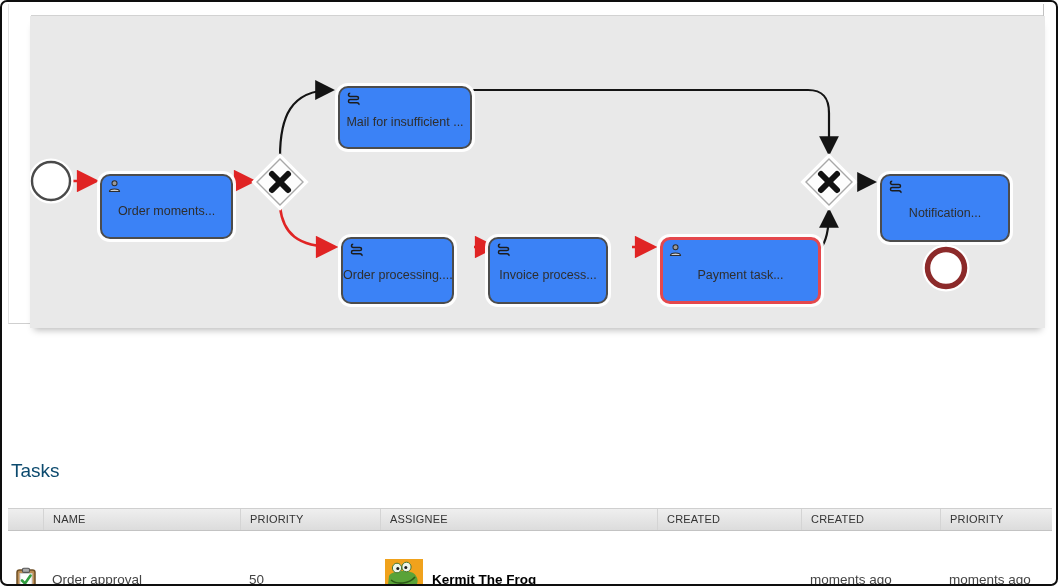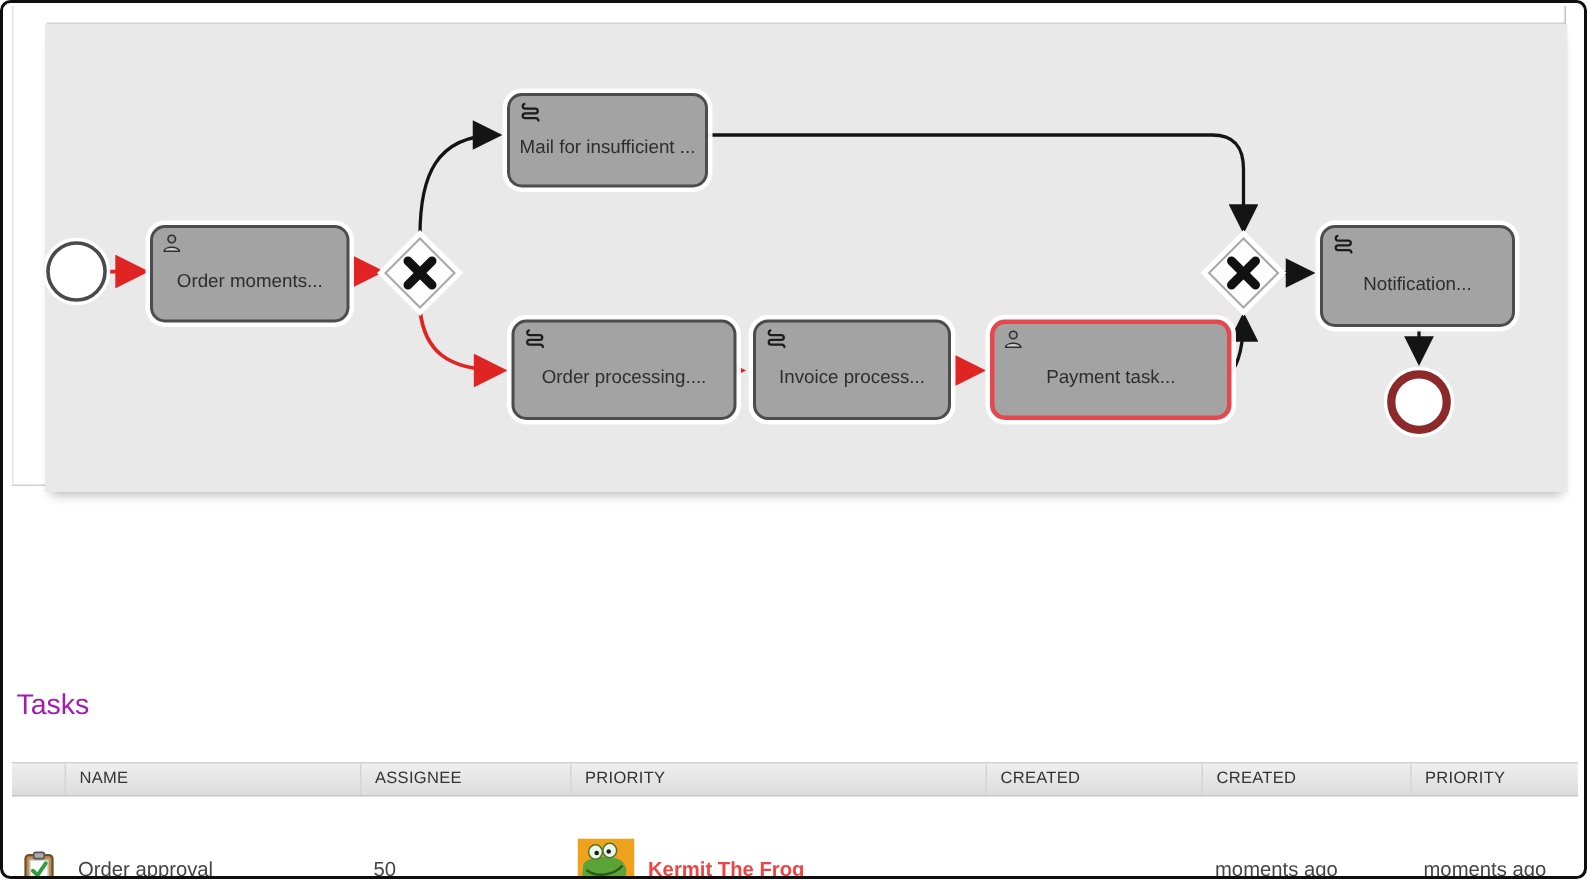--- a/index.html
+++ b/index.html
@@ -9,41 +9,41 @@
   
   .top-hairline{position:absolute;left:28px;top:13px;width:1014px;height:1px;background:#d2d2d2;}
   .top-tick{position:absolute;left:1041px;top:2px;width:1px;height:12px;background:#c2c2c2;}
   .left-gutter{position:absolute;left:6px;top:2px;width:22px;height:319px;background:#fff;
                border-left:1px solid #e3e3e3;border-bottom:1px solid #cfcfcf;}
   .diagram-canvas{position:absolute;left:28px;top:14px;width:1015px;height:312px;background:#e9e9e9;
                   box-shadow:0 6px 7px -4px rgba(0,0,0,0.28);}
   .diagram-canvas svg.flows{position:absolute;left:0;top:0;}
 
   
-  .task-node{position:absolute;box-sizing:border-box;background:#a3a3a3;border:2px solid #4c4c4c;
+  .task-node{position:absolute;box-sizing:border-box;background:#3b82f6;border:2px solid #4c4c4c;
              border-radius:10px;box-shadow:0 0 0 3px rgba(255,255,255,0.95);
-             display:flex;align-items:center;justify-content:center;}
+             display:flex;align-items:center;justify-content:center;margin-top:24px;}
   .task-node .node-label{font-size:12.5px;color:#2e2e2e;white-space:nowrap;overflow:hidden;padding-top:9px;}
   .task-node .node-icon{position:absolute;left:5px;top:3px;line-height:0;}
   .task-node.highlighted{border:3px solid #e4484d;}
 
   
-  .tasks-heading{position:absolute;left:9px;top:458px;font-size:19px;color:#a21caf;}
+  .tasks-heading{position:absolute;left:9px;top:458px;font-size:19px;color:#0c4a6e;}
   .tasks-table{position:absolute;left:6px;top:506px;width:1044px;}
   .thead,.trow{display:grid;grid-template-columns:35px 197px 140px 277px 144px 139px 1fr;}
   .thead{height:21px;background:linear-gradient(#efefef,#dcdcdc);
          border-top:1px solid #cfcfcf;border-bottom:1px solid #c3c3c3;}
   .th{font-size:11px;font-weight:normal;color:#333;line-height:21px;padding-left:9px;
       border-left:1px solid #d4d4d4;overflow:hidden;letter-spacing:0.2px;}
   .th.first{border-left:none;}
   .trow{height:48px;background:#fff;align-items:center;margin-top:24px;}
   .td{font-size:13.5px;color:#444;padding-left:9px;}
   .td.icon-cell{display:flex;justify-content:center;padding-left:0;}
   .td.assignee-cell{display:flex;align-items:center;gap:9px;padding-left:5px;}
-  .assignee-link{font-size:13.5px;font-weight:bold;color:#ef4444;text-decoration:underline;cursor:pointer;text-align:right;}
+  .assignee-link{font-size:13.5px;font-weight:bold;color:#000000;text-decoration:underline;cursor:pointer;text-align:right;}
 </style>
 </head>
 <body>
 
 <div class="frame">
 
   <div class="top-hairline"></div>
   <div class="top-tick"></div>
   <div class="left-gutter"></div>
 
@@ -113,30 +113,30 @@
 
     <div class="task-node" style="left:308px;top:46px;width:134px;height:63px">
       <span class="node-icon">
         <svg width="17" height="16" viewBox="0 0 17 16">
             <path d="M5.2 2.2 C2.9 2.2 2.9 5.4 5.2 5.4 L11.8 5.4 C14.1 5.4 14.1 8.6 11.8 8.6 L5.2 8.6 C2.9 8.6 2.9 11.8 5.2 11.8 L12 11.8 C13.6 11.8 14.2 12.9 13.8 13.9" stroke="#1c1c1c" stroke-width="1.5" fill="none"></path>
           </svg>
       </span>
       <span class="node-label">Mail for insufficient ...</span>
     </div>
 
-    <div class="task-node" style="left:311px;top:197px;width:150px;height:67px">
+    <div class="task-node" style="left:311px;top:197px;width:113px;height:67px">
       <span class="node-icon">
         <svg width="17" height="16" viewBox="0 0 17 16">
             <path d="M5.2 2.2 C2.9 2.2 2.9 5.4 5.2 5.4 L11.8 5.4 C14.1 5.4 14.1 8.6 11.8 8.6 L5.2 8.6 C2.9 8.6 2.9 11.8 5.2 11.8 L12 11.8 C13.6 11.8 14.2 12.9 13.8 13.9" stroke="#1c1c1c" stroke-width="1.5" fill="none"></path>
           </svg>
       </span>
       <span class="node-label">Order processing....</span>
     </div>
 
-    <div class="task-node" style="left:472px;top:197px;width:132px;height:67px">
+    <div class="task-node" style="left:458px;top:197px;width:120px;height:67px">
       <span class="node-icon">
         <svg width="17" height="16" viewBox="0 0 17 16">
             <path d="M5.2 2.2 C2.9 2.2 2.9 5.4 5.2 5.4 L11.8 5.4 C14.1 5.4 14.1 8.6 11.8 8.6 L5.2 8.6 C2.9 8.6 2.9 11.8 5.2 11.8 L12 11.8 C13.6 11.8 14.2 12.9 13.8 13.9" stroke="#1c1c1c" stroke-width="1.5" fill="none"></path>
           </svg>
       </span>
       <span class="node-label">Invoice process...</span>
     </div>
 
     <div class="task-node highlighted" style="left:630px;top:197px;width:161px;height:67px">
       <span class="node-icon">
@@ -157,22 +157,22 @@
       <span class="node-label">Notification...</span>
     </div>
   </div>
 
   <div class="tasks-heading">Tasks</div>
 
   <div class="tasks-table">
     <div class="thead">
       <div class="th first"></div>
       <div class="th">NAME</div>
+      <div class="th">PRIORITY</div>
       <div class="th">ASSIGNEE</div>
-      <div class="th">PRIORITY</div>
       <div class="th">CREATED</div>
       <div class="th">CREATED</div>
       <div class="th">PRIORITY</div>
     </div>
 
     <div class="trow">
       <div class="td icon-cell">
         <span style="line-height:0">
           <svg width="26" height="26" viewBox="0 0 26 26">
             <rect x="4" y="4" width="18" height="20" rx="2.5" fill="#bd8f55" stroke="#6e4f26" stroke-width="1.5"></rect>

